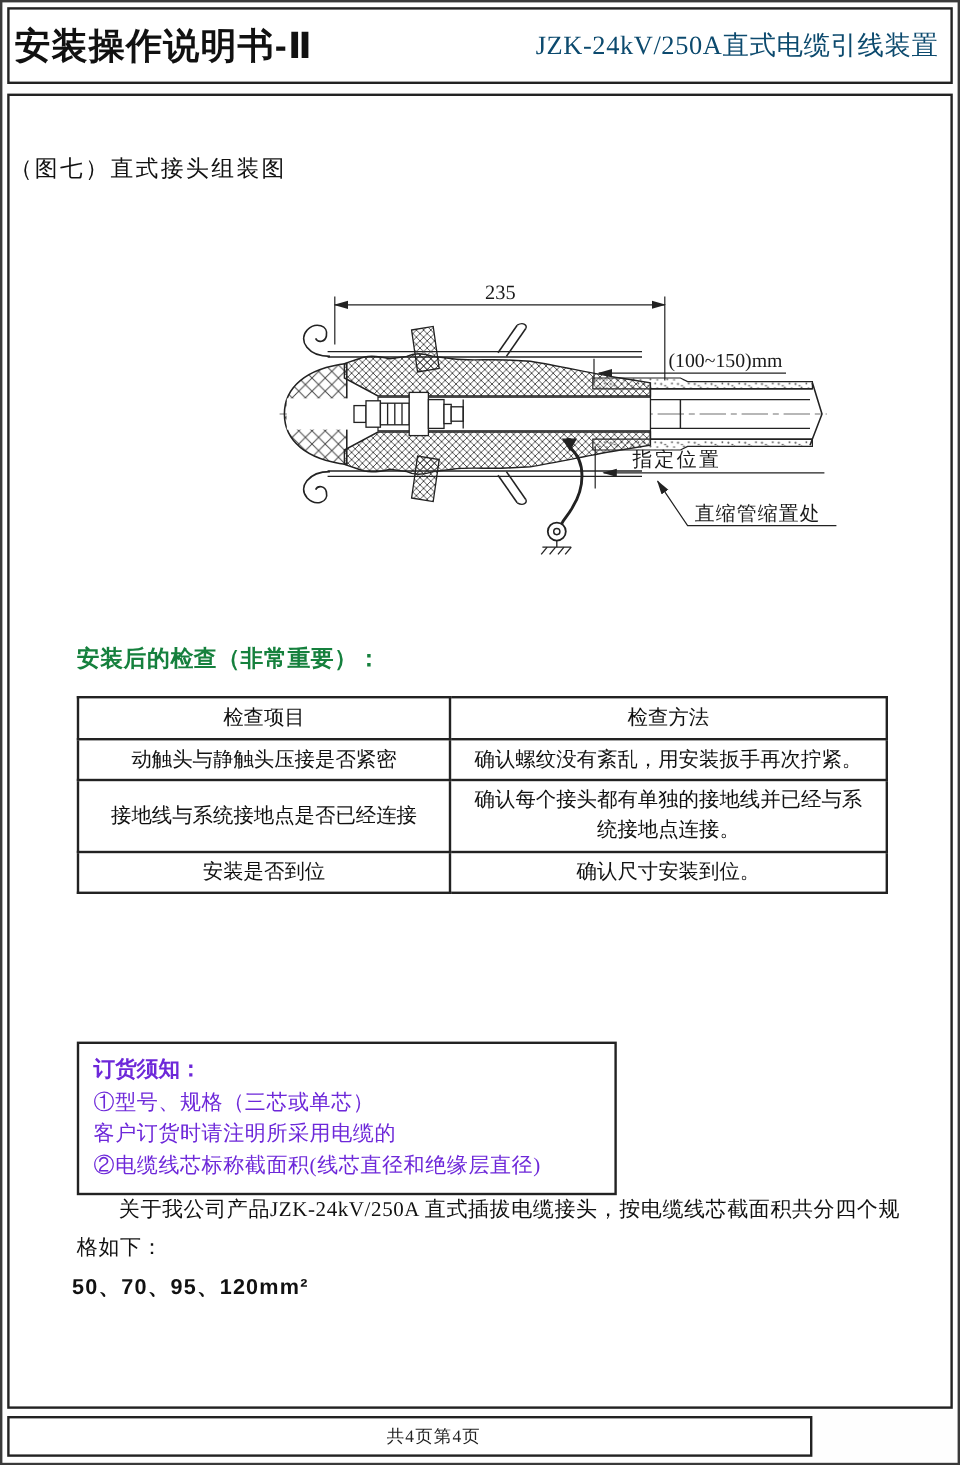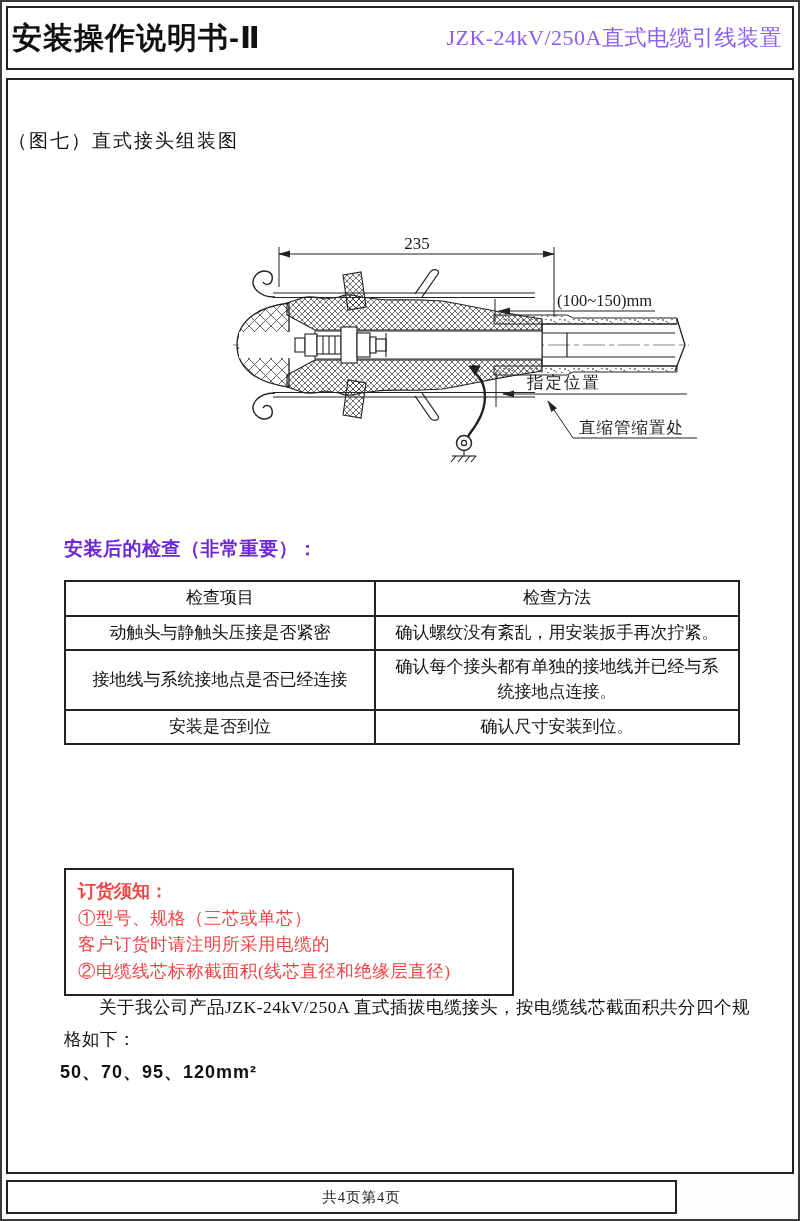--- a/index.html
+++ b/index.html
@@ -19,58 +19,58 @@
     display: flex; align-items: center; justify-content: space-between;
     padding: 0 10px 0 4px;
     background: #fff;
   }
   .manual-title {
     font-family: "Liberation Sans", "DejaVu Sans", sans-serif;
     font-weight: 900; font-size: 30px; letter-spacing: 1px; color: #111;
     white-space: nowrap;
   }
   .product-title {
-    font-size: 22px; color: #8b5cf6; letter-spacing: 0.5px; white-space: nowrap;
+    font-size: 22px; color: #0c4a6e; letter-spacing: 0.5px; white-space: nowrap;
   }
   
   .main-box {
     position: absolute; left: 4px; top: 76px; width: 788px; height: 1096px;
     border: 2px solid #222; background: #fff;
   }
   .figure-caption {
     position: absolute; top: 48px; left: 0; width: 100%;
     text-align: left; font-size: 19px; letter-spacing: 2px; color: #111;
   }
   .drawing-wrap { position: absolute; left: 219px; top: 147px; width: 470px; height: 280px; }
   svg text { font-family: "Liberation Serif", "DejaVu Serif", serif; fill: #1a1a1a; }
   
   .inspection-heading {
     position: absolute; left: 56px; top: 456px;
     font-family: "Liberation Sans", "DejaVu Sans", sans-serif;
-    font-weight: bold; font-size: 19px; color: #6d28d9; letter-spacing: 0.5px;
+    font-weight: bold; font-size: 19px; color: #15803d; letter-spacing: 0.5px;
   }
   table.inspection {
     position: absolute; left: 56px; top: 500px;
     border-collapse: collapse; width: 676px;
     font-size: 17px; color: #111;
   }
   table.inspection th, table.inspection td {
     border: 2px solid #222; text-align: center; vertical-align: middle;
     padding: 4px 12px; font-weight: normal; line-height: 1.45;
   }
   table.inspection th { height: 30px; }
   table.inspection .col-item { width: 310px; }
   table.inspection .row-1 td { height: 32px; }
   table.inspection .row-2 td { height: 52px; }
   table.inspection .row-3 td { height: 30px; }
   
   .order-notice-box {
     position: absolute; left: 56px; top: 788px; width: 450px;
     border: 2px solid #222; padding: 8px 28px 10px 12px;
-    font-size: 17.5px; line-height: 1.5; color: #ef4444;
+    font-size: 17.5px; line-height: 1.5; color: #6d28d9;
   }
   .order-notice-title { font-weight: bold; font-family: "Liberation Sans", "DejaVu Sans", sans-serif; font-size: 18px; }
   .order-notice-line { letter-spacing: 0.5px; }
   
   .product-note {
     position: absolute; left: 56px; top: 912px; width: 692px;
     font-size: 17.5px; line-height: 1.8; text-indent: 2em; color: #111;
     letter-spacing: 0.5px;
   }
   .spec-sizes {

